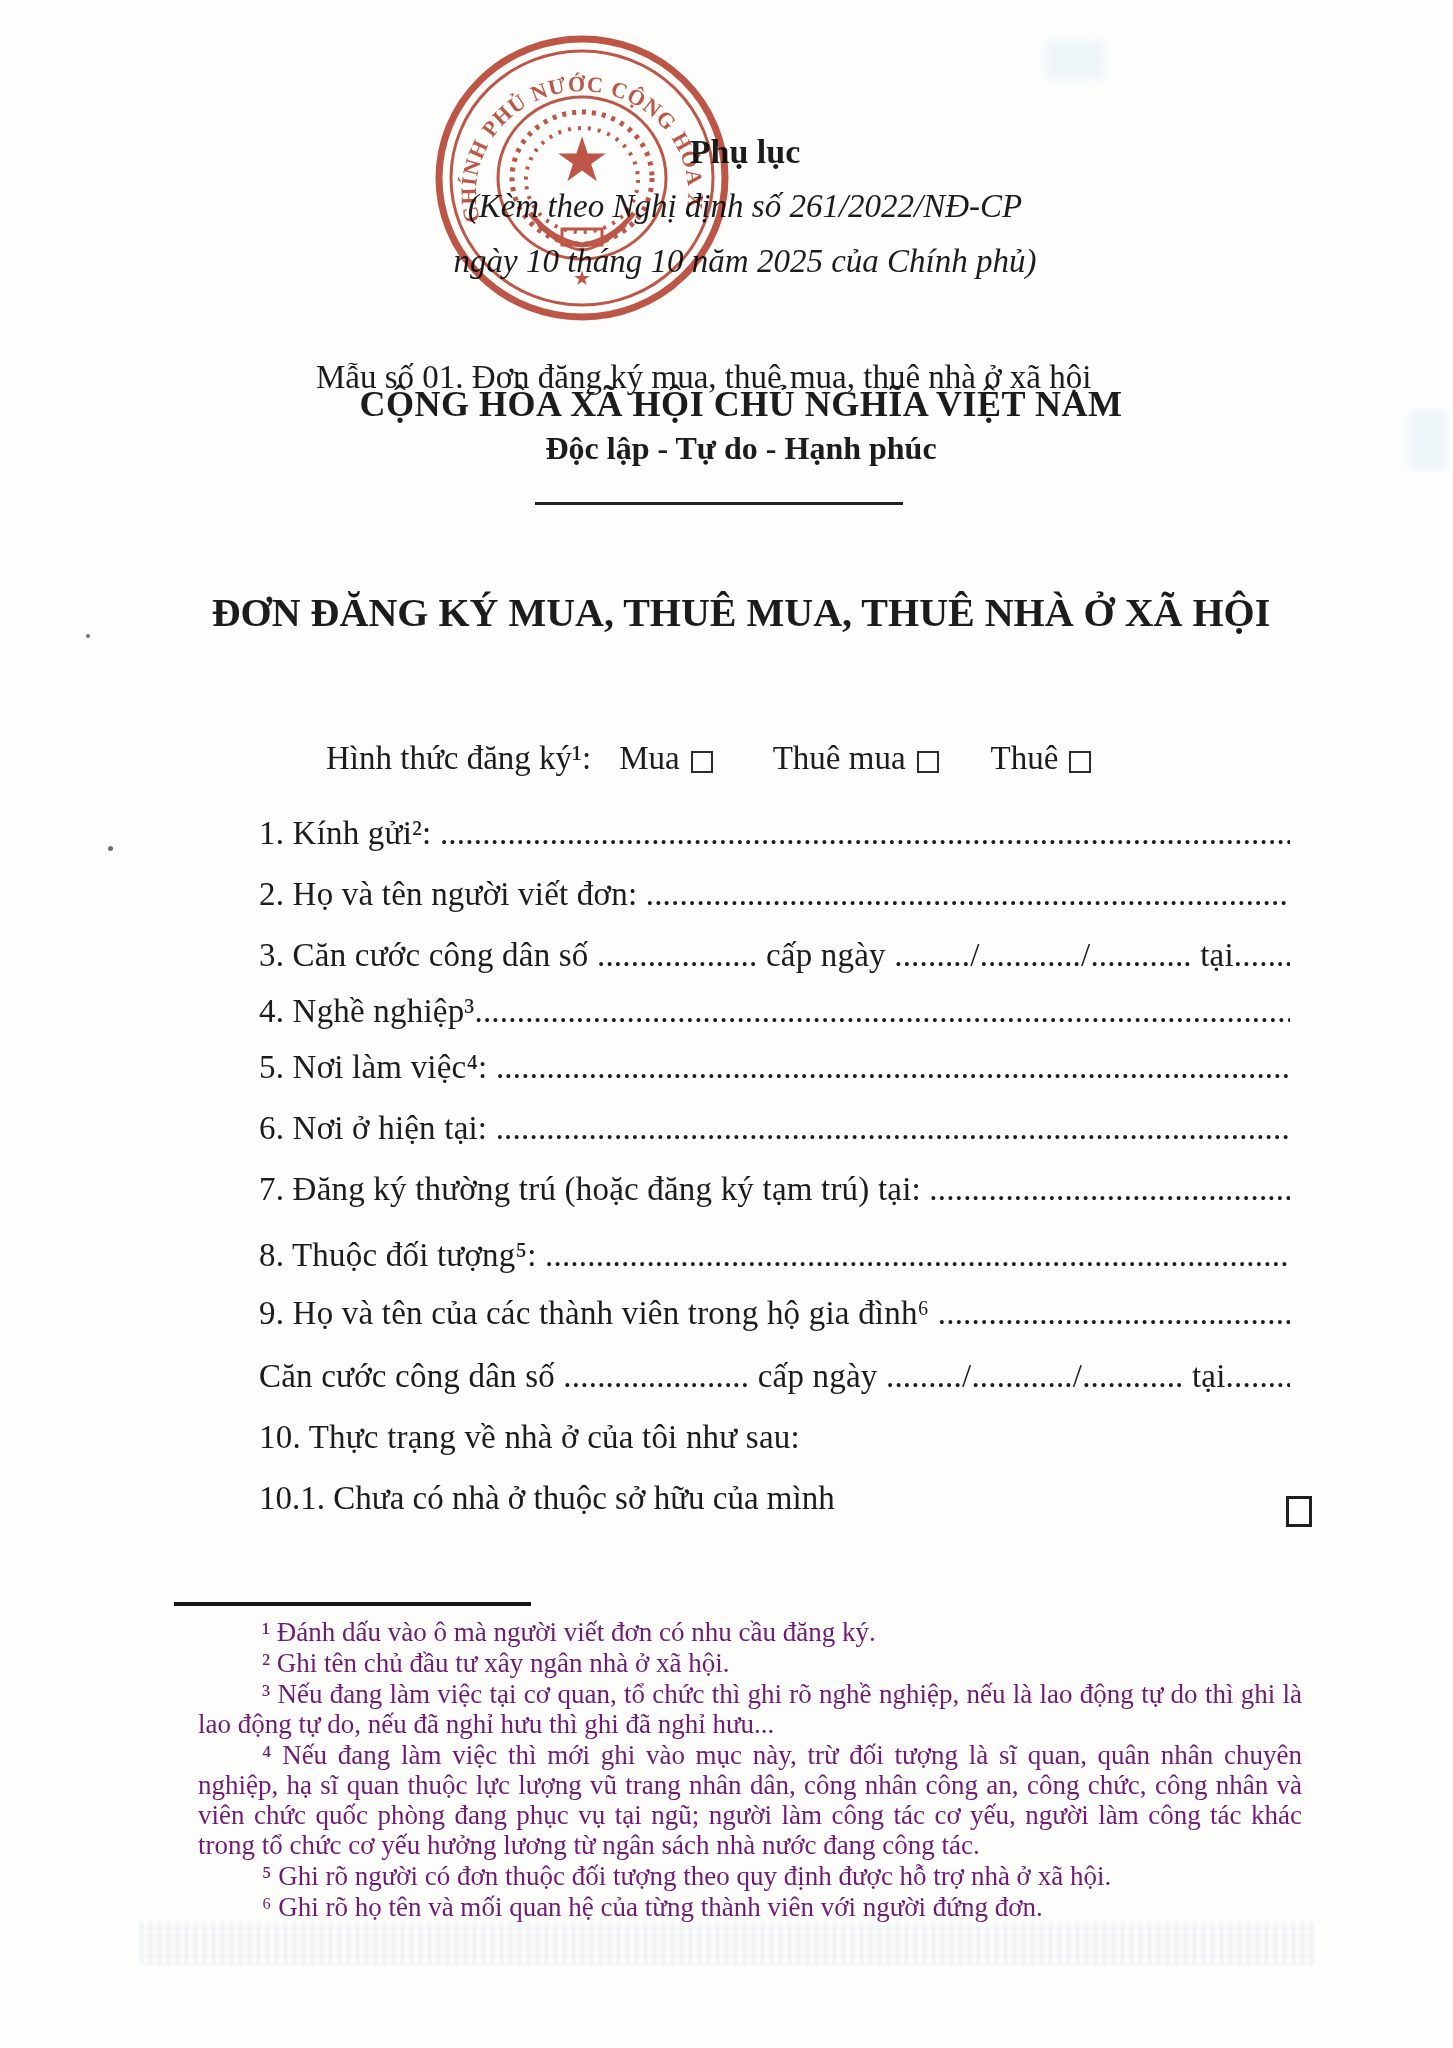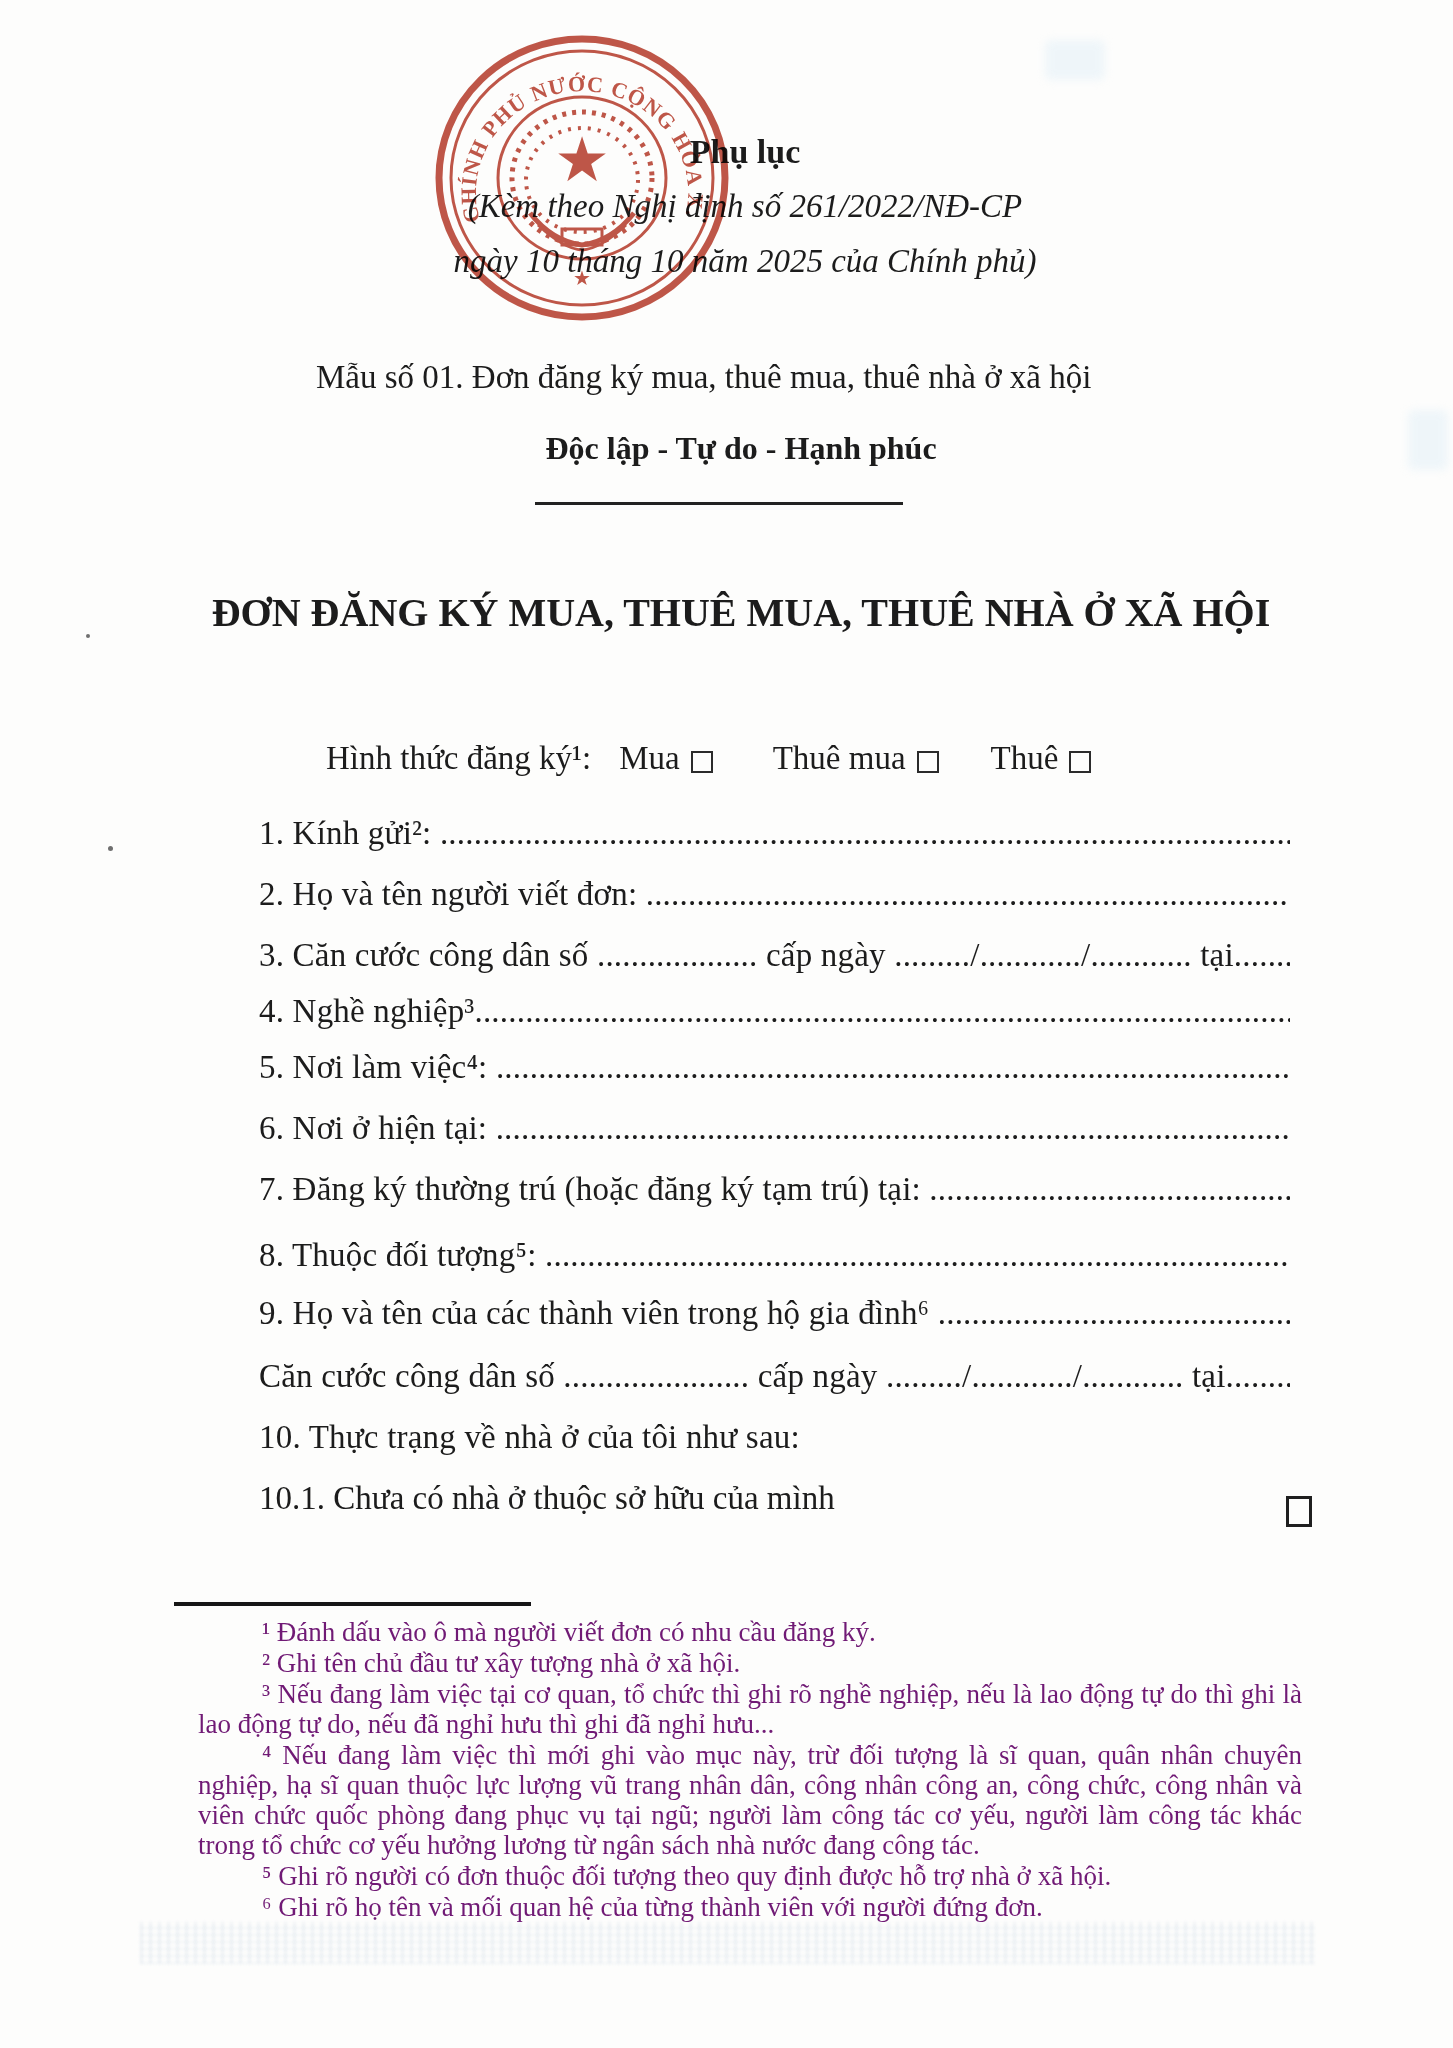--- a/index.html
+++ b/index.html
@@ -77,20 +77,21 @@
 <body>
 
 <div class="page">
 
   <div class="abs ctr2 appendix-title">Phụ lục</div>
   <div class="abs ctr2 decree-line1">(Kèm theo Nghị định số 261/2022/NĐ-CP</div>
   <div class="abs ctr2 decree-line2">ngày 10 tháng 10 năm 2025 của Chính phủ)</div>
 
   <div class="abs form-number">Mẫu số 01. Đơn đăng ký mua, thuê mua, thuê nhà ở xã hội</div>
 
+  <div class="abs ctr nat-line1">CỘNG HÒA XÃ HỘI CHỦ NGHĨA VIỆT NAM</div>
   <div class="abs ctr nat-line2">Độc lập - Tự do - Hạnh phúc</div>
   <div class="abs motto-rule"></div>
 
   <div class="abs ctr form-title">ĐƠN ĐĂNG KÝ MUA, THUÊ MUA, THUÊ NHÀ Ở XÃ HỘI</div>
 
   <div class="abs regtype">
     <span>Hình thức đăng ký¹:</span>
     <span class="opt opt1">
       <span>Mua</span>
       <span class="cbx"></span>
@@ -118,21 +119,21 @@
   <div class="abs fline f10">10. Thực trạng về nhà ở của tôi như sau:</div>
 
   <div class="abs f10-1">
     <span>10.1. Chưa có nhà ở thuộc sở hữu của mình</span>
     <span class="cbx-big"></span>
   </div>
 
   <div class="abs fn-rule"></div>
   <div class="abs footnotes">
     <p>¹ Đánh dấu vào ô mà người viết đơn có nhu cầu đăng ký.</p>
-    <p>² Ghi tên chủ đầu tư xây tượng nhà ở xã hội.</p>
+    <p>² Ghi tên chủ đầu tư xây ngân nhà ở xã hội.</p>
     <p>³ Nếu đang làm việc tại cơ quan, tổ chức thì ghi rõ nghề nghiệp, nếu là lao động tự do thì ghi là lao động tự do, nếu đã nghỉ hưu thì ghi đã nghỉ hưu...</p>
     <p>⁴ Nếu đang làm việc thì mới ghi vào mục này, trừ đối tượng là sĩ quan, quân nhân chuyên nghiệp, hạ sĩ quan thuộc lực lượng vũ trang nhân dân, công nhân công an, công chức, công nhân và viên chức quốc phòng đang phục vụ tại ngũ; người làm công tác cơ yếu, người làm công tác khác trong tổ chức cơ yếu hưởng lương từ ngân sách nhà nước đang công tác.</p>
     <p>⁵ Ghi rõ người có đơn thuộc đối tượng theo quy định được hỗ trợ nhà ở xã hội.</p>
     <p>⁶ Ghi rõ họ tên và mối quan hệ của từng thành viên với người đứng đơn.</p>
   </div>
 
   <span class="speck" style="left:108px; top:846px; width:5px; height:5px;"></span>
   <span class="speck" style="left:86px;  top:634px; width:4px; height:4px;"></span>
   <div class="bleed"></div>
   <div class="smudge" style="left:1045px; top:40px;  width:60px; height:40px;"></div>

